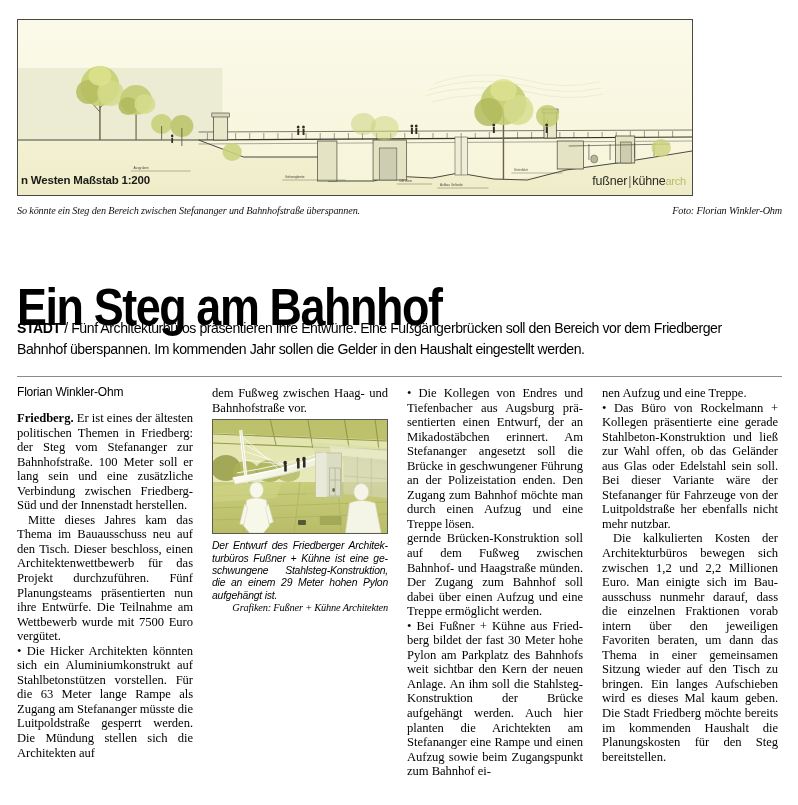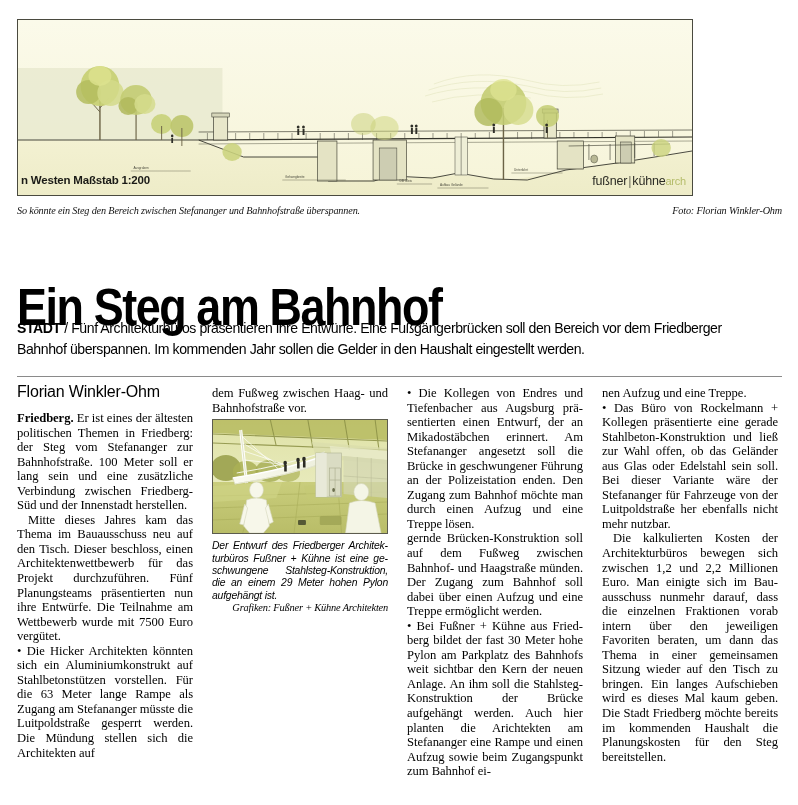--- a/index.html
+++ b/index.html
@@ -128,21 +128,21 @@
     letter-spacing: -0.05px;
     hyphens: manual;
   }
   #col1 { left: 17px; }
   #col2 { left: 212px; }
   #col3 { left: 407px; }
   #col4 { left: 602px; }
 
   .byline {
     font-family: "Liberation Sans", sans-serif;
-    font-size: 16px;
+    font-size: 12px;
     line-height: 12px;
     text-align: left;
     letter-spacing: -0.2px;
     margin-bottom: 13px;
   }
   .col p {
     margin: 0;
     text-align: justify;
     text-justify: inter-word;
   }

